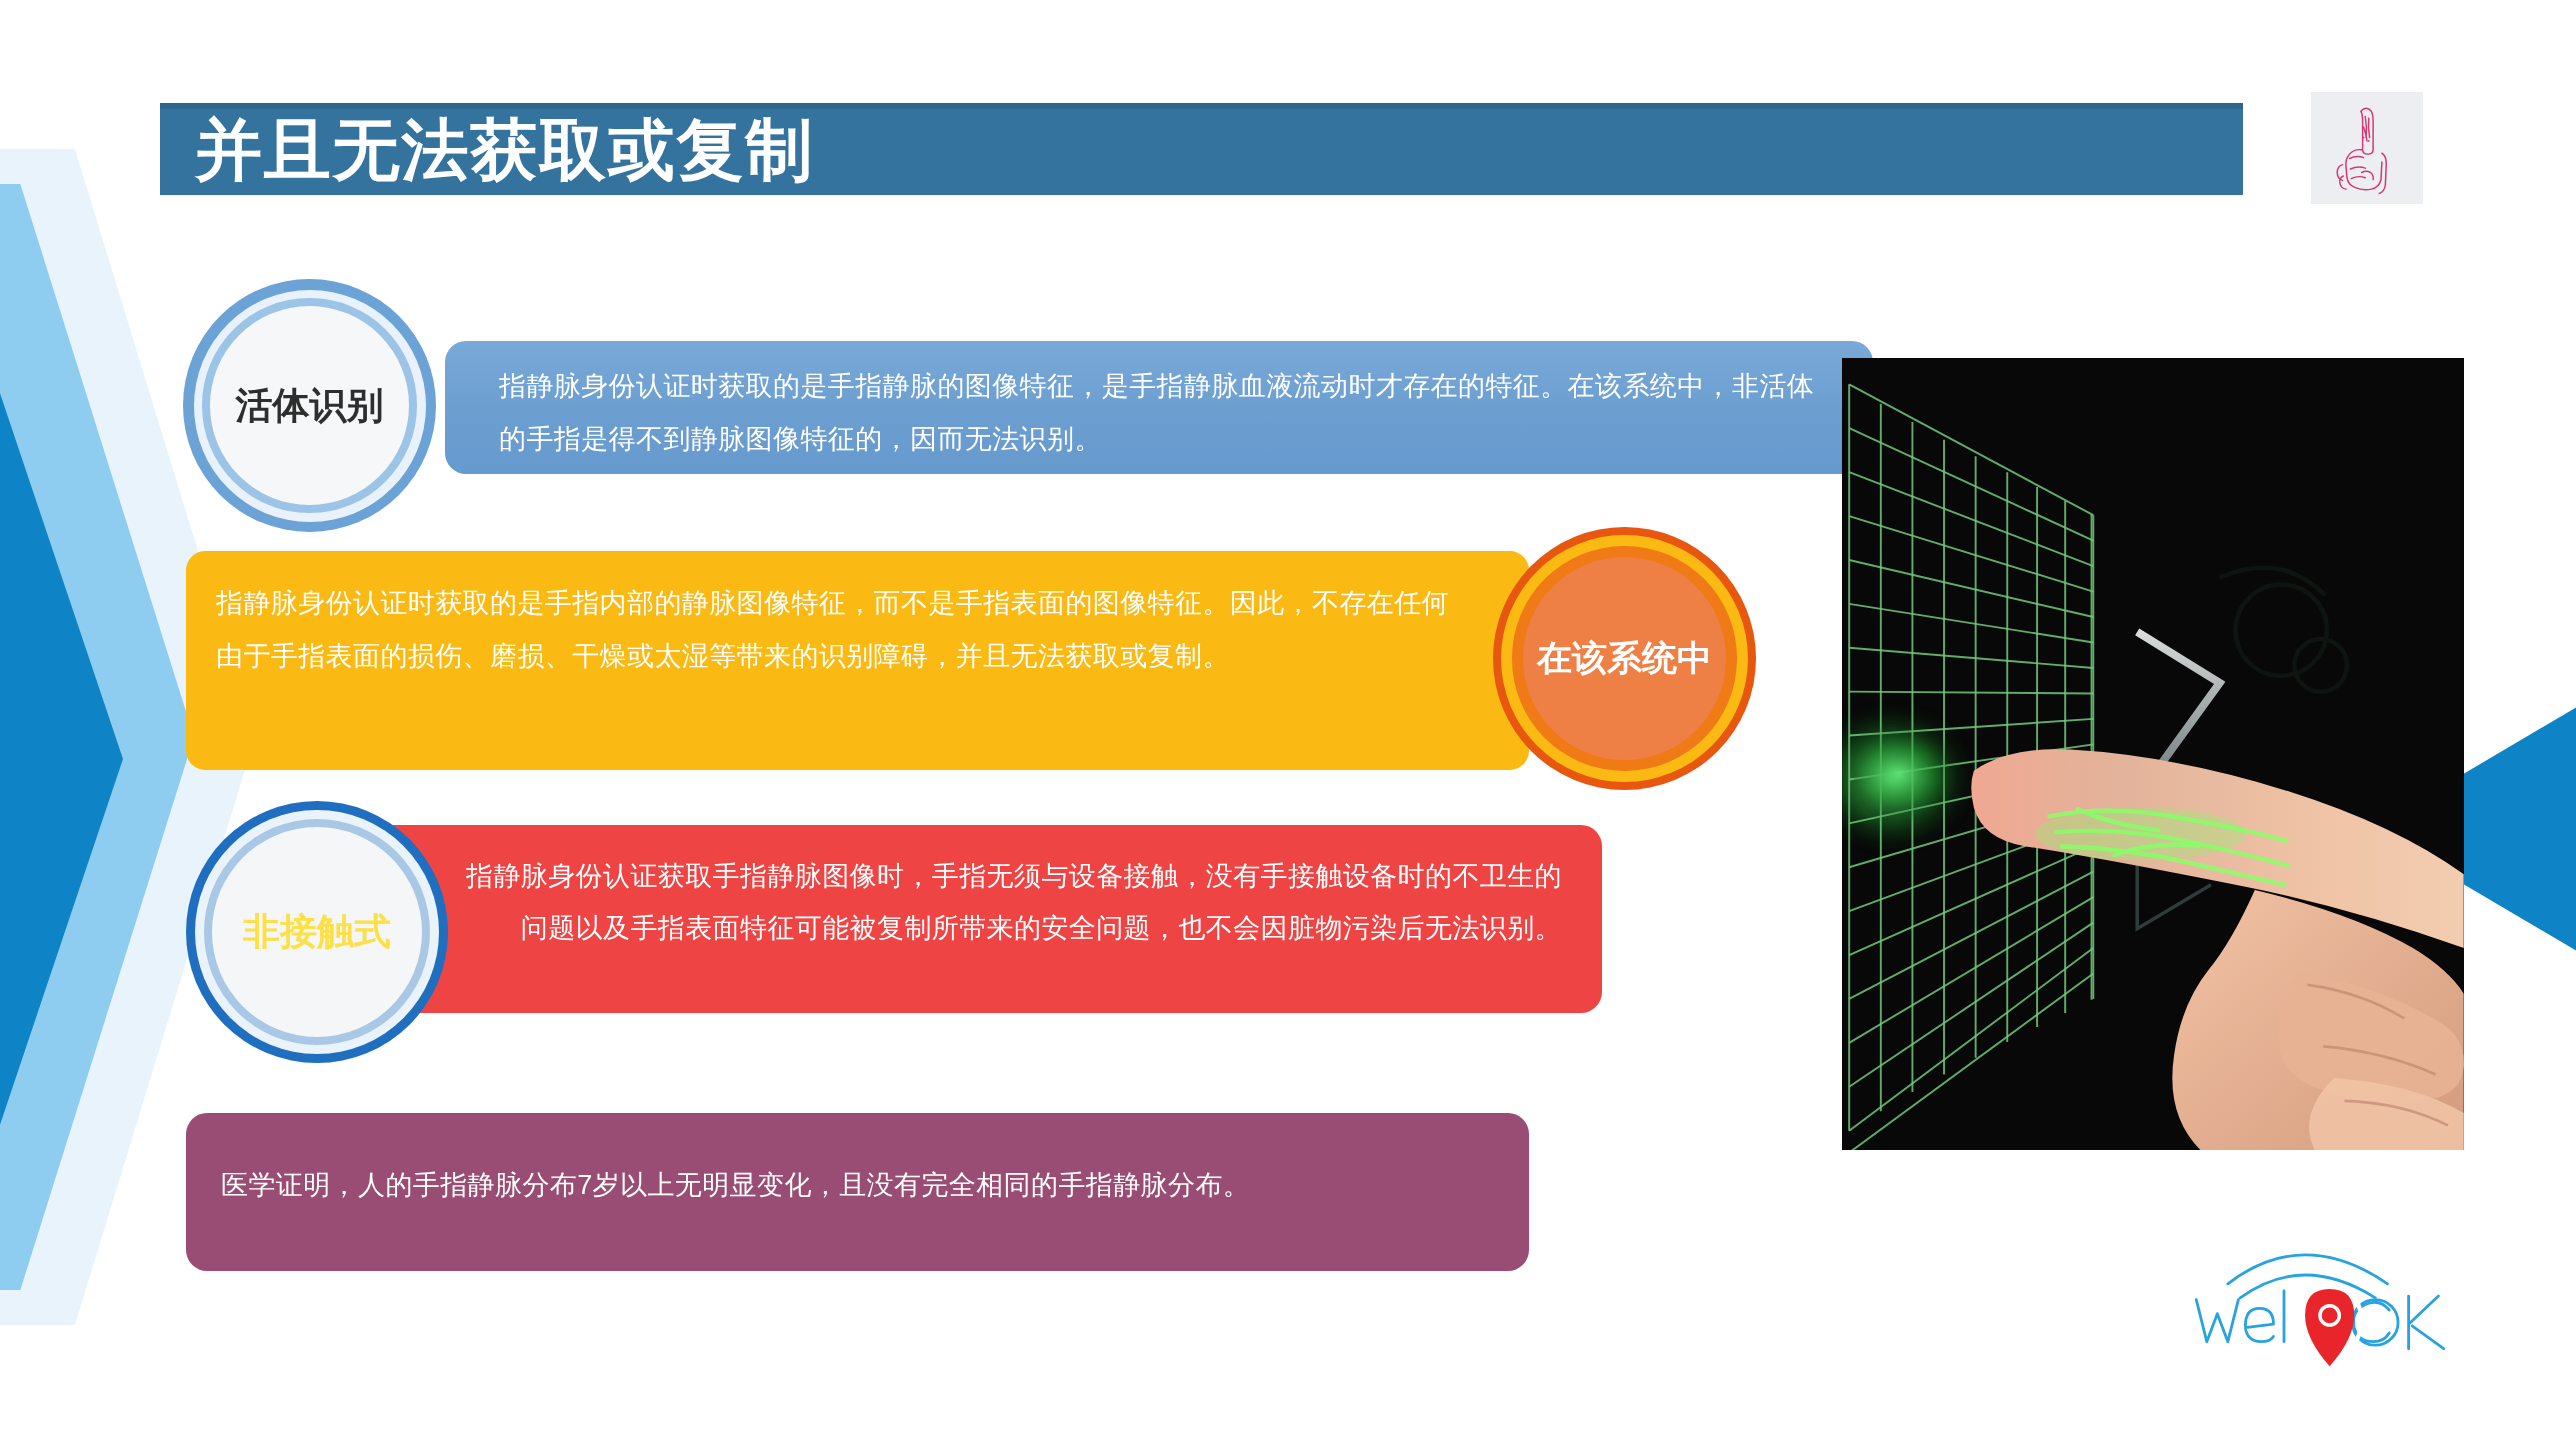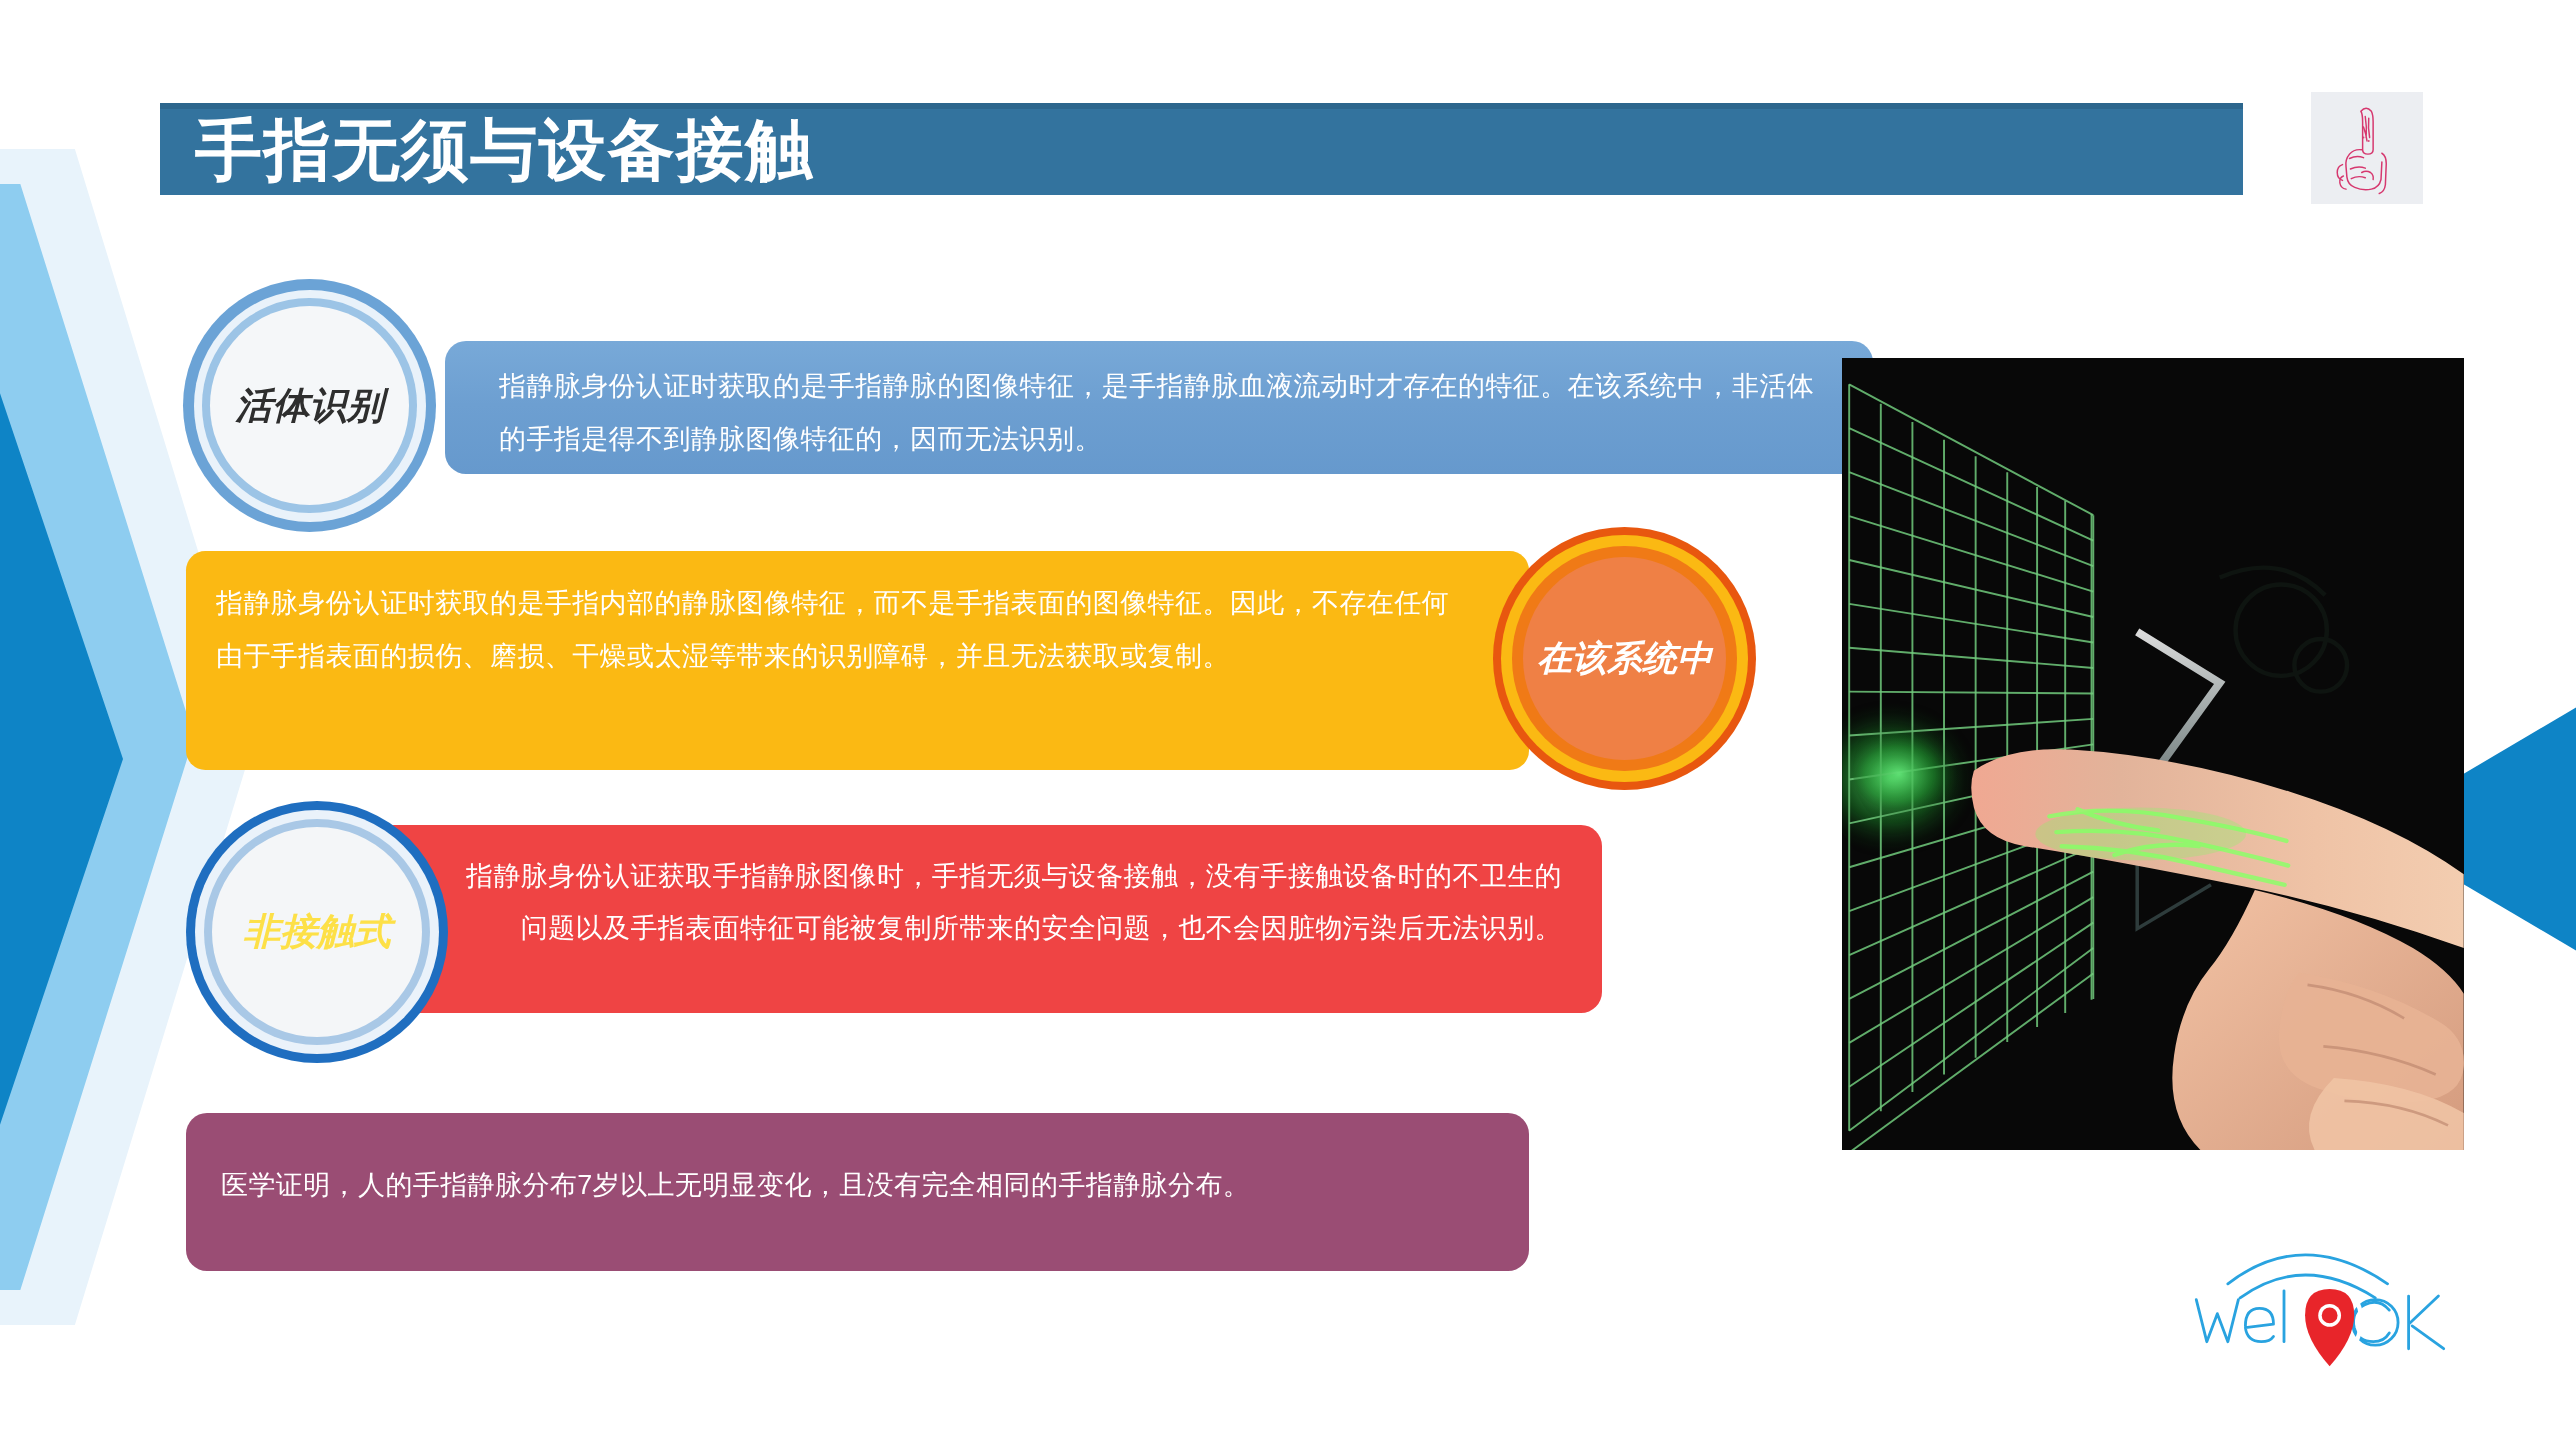--- a/index.html
+++ b/index.html
@@ -72,21 +72,20 @@
     letter-spacing:0.4px;
   }
 
   
   .badge{
     position:absolute;
     border-radius:50%;
     display:flex;align-items:center;justify-content:center;
     text-align:center;
     box-sizing:border-box;
-    font-style:italic;
   }
   .badge .lbl{
     position:relative;z-index:4;
     font-weight:700;
     line-height:1.55;
     white-space:pre-line;
   }
 
   
   #row1-bar{
@@ -180,21 +179,21 @@
 
 <div id="slide">
 
   <div class="chev chev-pale"></div>
   <div class="chev chev-light"></div>
   <div class="chev chev-strong"></div>
   <div class="chev chev-right"></div>
 
   <div id="titlebar">
     <div class="tshade"></div>
-    <div id="title-text">手指无须与设备接触</div>
+    <div id="title-text">并且无法获取或复制</div>
   </div>
 
   <div id="finger-badge">
     <svg viewBox="0 0 128 128" xmlns="http://www.w3.org/2000/svg">
       <rect x="0" y="0" width="128" height="128" fill="#eceef2"></rect>
       <g fill="none" stroke="#d6386f" stroke-width="1.7" stroke-linecap="round" stroke-linejoin="round">
         <path d="M57 22 q6 -7 12 0 q2 4 2 12 v32 q0 5 -6 5 q-6 0 -6 -5 V34 q0 -9 -2 -12 z"></path>
         <path d="M62 28 q2 12 1 24 M66 30 q-1 12 1 22 M60 40 q3 8 4 16"></path>
         <path d="M58 66 q-9 -1 -14 5 q-5 6 -4 14 l1 12 q1 9 9 12 q9 4 19 2 q9 -2 11 -11 l1 -20"></path>
         <path d="M44 76 q8 -4 16 -1 M45 88 q9 -4 17 -1 M46 99 q8 -4 16 -1"></path>

